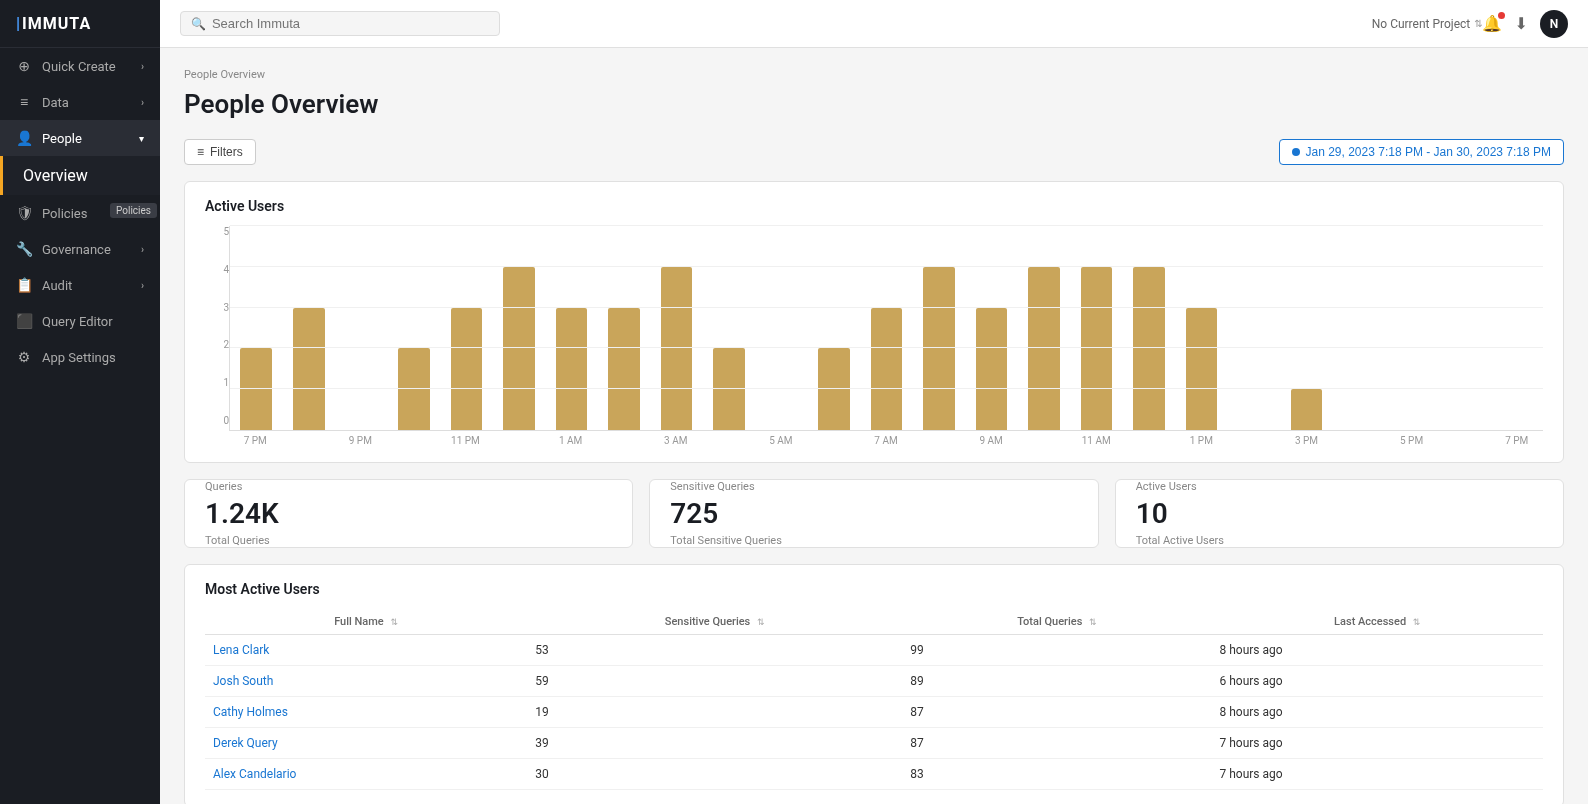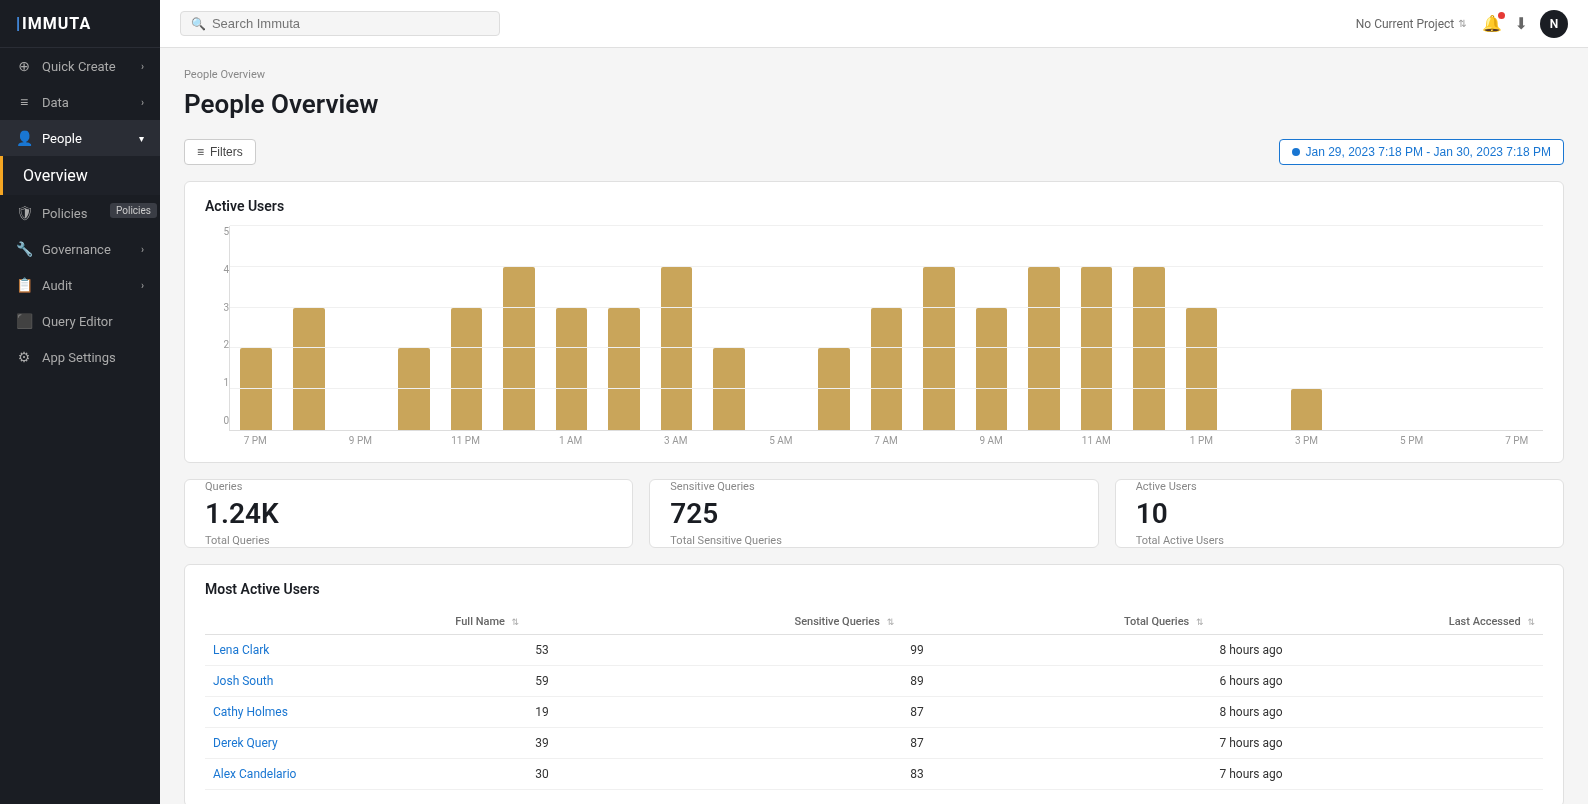--- a/index.html
+++ b/index.html
@@ -103,21 +103,20 @@
       background: transparent;
       outline: none;
       font-size: 13px;
       color: #404040;
       width: 100%;
     }
     .search-icon { color: #999; margin-right: 6px; font-size: 12px; }
     .topbar-right {
       display: flex;
       align-items: center;
-      gap: 16px;
     }
     .project-selector {
       display: flex;
       align-items: center;
       font-size: 12px;
       color: #666;
       cursor: pointer;
     }
     .project-arrows { font-size: 10px; margin-left: 4px; color: #999; }
     .topbar-icons { display: flex; align-items: center; gap: 12px; }
@@ -258,20 +257,21 @@
       padding: 0 2px;
     }
     .bar-rect {
       background: #c9a55a;
       width: 65%;
       border-radius: 2px 2px 0 0;
     }
     .x-labels-row {
       display: flex;
       padding-left: 0;
+      justify-content: flex-end;
     }
     .x-label { flex: 1; text-align: center; font-size: 10px; color: #999; padding-top: 4px; }
 
     
     .stats-row {
       display: flex;
       gap: 16px;
       margin-bottom: 16px;
     }
     .stat-card {
@@ -288,21 +288,21 @@
     
     .table-card {
       background: #fff;
       border: 1px solid #e0e0e0;
       border-radius: 6px;
       padding: 16px 20px;
     }
     .table-title { font-size: 14px; font-weight: 600; color: #1a1d23; margin-bottom: 12px; }
     table { width: 100%; border-collapse: collapse; }
     th {
-      text-align: right;
+      text-align: center;
       font-size: 11px;
       color: #666;
       border-bottom: 1px solid #e0e0e0;
       padding: 6px 8px;
       font-weight: 500;
     }
     th .sort-icon { margin-left: 4px; color: #aaa; font-size: 9px; }
     td {
       font-size: 12px;
       color: #333;

